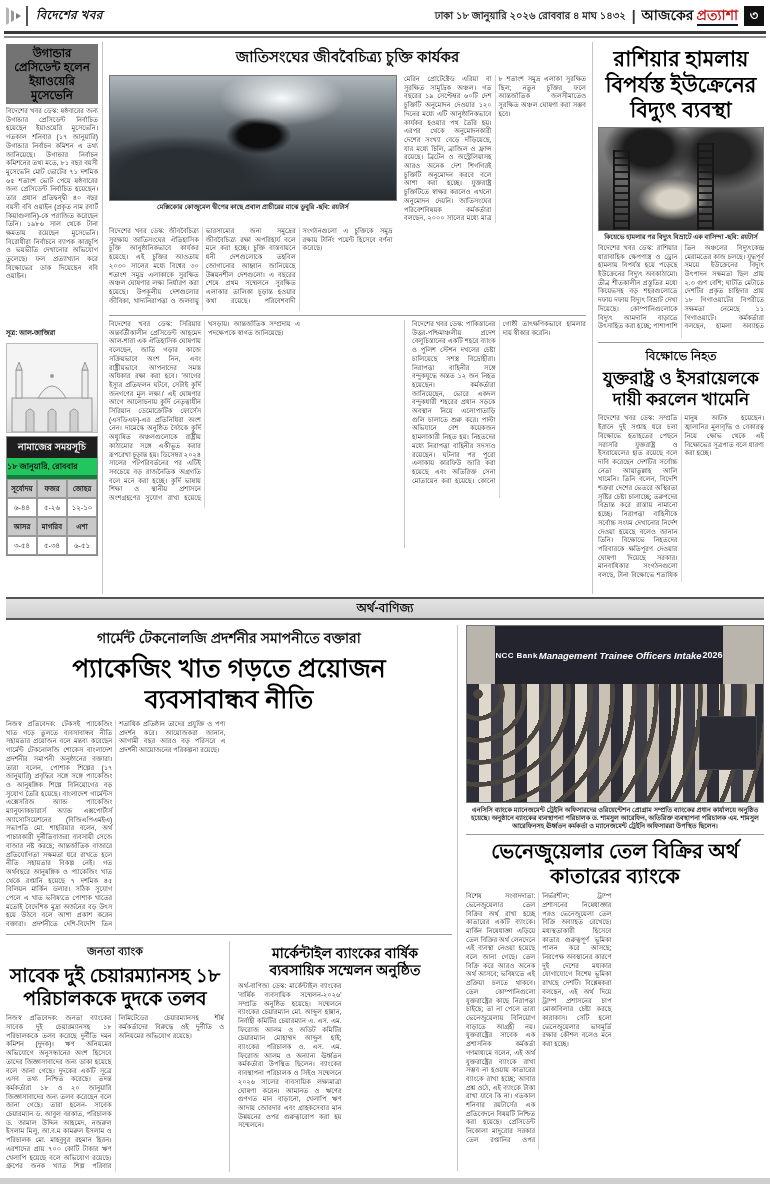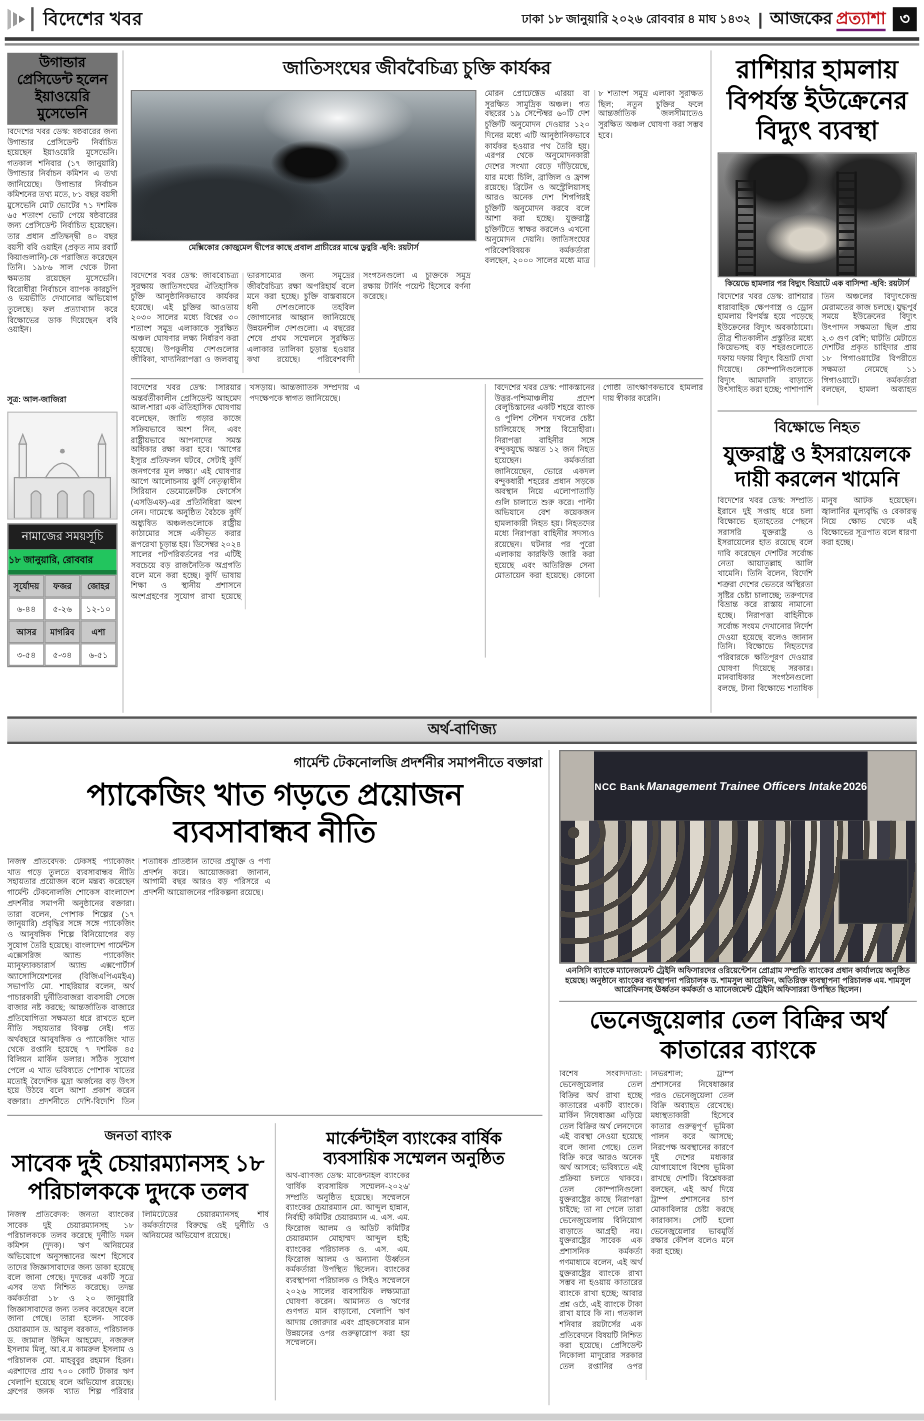--- a/index.html
+++ b/index.html
@@ -4,26 +4,26 @@
 <style>
   html,body{margin:0;padding:0;background:#e8e8e8;}
   .page{position:relative;width:770px;height:1184px;margin:0 auto;background:#fff;
         font-family:"Liberation Sans","DejaVu Sans",sans-serif;color:#111;overflow:hidden;}
   
   .masthead{display:flex;align-items:center;height:30px;padding:2px 6px 0 6px;box-sizing:border-box;}
   .flag-icon{width:15px;height:18px;margin-right:5px;
      background:linear-gradient(90deg,#b5b5b5 0 3px,#fff 3px 5px,#9a9a9a 5px 8px,#fff 8px 10px,#7a7a7a 10px 15px);
      clip-path:polygon(0 0,100% 50%,0 100%);}
   .mast-vline{width:2px;height:20px;background:#555;margin-right:8px;}
-  .section-label{font-size:15px;font-weight:700;letter-spacing:.3px;}
+  .section-label{font-size:12px;font-weight:700;letter-spacing:.3px;font-style:italic;}
   .mast-spacer{flex:1;}
   .dateline{font-size:10px;font-weight:700;color:#222;}
   .mast-sep{margin:0 6px;font-size:14px;color:#333;font-weight:700;}
   .paper-name{font-size:14px;font-weight:700;white-space:nowrap;}
-  .paper-red{color:#c5191f;margin-left:3px;border-bottom:2px solid #701a75;padding-bottom:1px;}
+  .paper-red{color:#c5191f;margin-left:3px;border-bottom:2px solid #0f172a;padding-bottom:1px;}
   .page-num{width:20px;height:20px;margin-left:6px;background:#111;color:#fff;font-size:13px;font-weight:700;
             display:flex;align-items:center;justify-content:center;}
   .rule-thick{height:3px;background:#3a3a3a;margin:1px 4px 0 4px;}
   .rule-thin{height:2px;background:#8a8a8a;margin:2px 4px 4px 4px;}
   
   .body-text{font-size:6.6px;line-height:1.32;text-align:justify;color:#1b1b1b;
              column-gap:7px;column-rule:1px solid #d5d5d5;column-fill:auto;overflow:hidden;}
   .caption{font-size:6.5px;font-weight:700;text-align:center;color:#222;line-height:1.25;}
   .kicker{font-weight:700;text-align:center;}
   .hl{font-weight:700;text-align:center;line-height:1.22;color:#000;}
@@ -32,21 +32,21 @@
   .top{display:flex;height:552px;padding:0 6px;box-sizing:border-box;gap:6px;}
   .leftcol{width:92px;flex:0 0 92px;border-right:1px solid #c5c5c5;padding-right:4px;box-sizing:content-box;}
   .centercol{flex:1;min-width:0;}
   .rightcol{width:166px;flex:0 0 166px;border-left:1px solid #c5c5c5;padding-left:5px;}
   .uganda-hl{font-size:11.5px;background:#737373;padding:2px 2px;margin:2px 0 3px 0;}
   .uganda-body{height:218px;}
   .source-line{font-size:6.6px;font-weight:700;margin:2px 0 4px 0;}
   .mosque{height:88px;background:linear-gradient(180deg,#f4f4f4 0 55%,#dcdcdc 100%);border:1px solid #bbb;
           display:flex;align-items:flex-end;justify-content:center;overflow:hidden;}
   .prayer{border:1px solid #888;margin-top:3px;}
-  .prayer-title{background:#1f1f1f;color:#fff;font-size:9.5px;font-weight:400;text-align:center;padding:3px 0;}
+  .prayer-title{background:#1f1f1f;color:#fff;font-size:9.5px;font-weight:700;text-align:center;padding:3px 0;}
   .prayer-date{background:#22c55e;font-size:8px;font-weight:700;text-align:left;padding:2px 0;border-bottom:4px solid #15803d;}
   .prayer-grid{display:grid;grid-template-columns:1fr 1fr 1fr;}
   .prayer-grid span{border:0.5px solid #999;font-size:7px;text-align:center;padding:2.5px 0;}
   .prayer-grid .plabel{background:#c9c9c9;font-weight:700;}
   
   .main-hl{font-size:29px;margin:4px 10px 2px 10px;}
   .main-sub{font-size:15px;margin:3px 0 5px 0;font-weight:700;text-align:center;}
   .photo-row{display:flex;gap:7px;height:148px;}
   .diver-wrap{width:288px;flex:0 0 288px;display:flex;flex-direction:column;}
   .diver-photo{height:124px;border:1px solid #777;
@@ -83,21 +83,21 @@
   .kham-hl{font-size:17px;margin:1px 0 4px 0;}
   .kham-body{height:168px;column-count:2;}
   
   .bizbar{height:19px;margin:3px 6px;background:linear-gradient(180deg,#e3e3e3,#cfcfcf);
           border-top:2px solid #555;border-bottom:2px solid #555;
           display:flex;align-items:center;justify-content:center;}
   .bizbar span{font-size:12px;font-weight:700;}
   
   .biz{display:flex;gap:8px;padding:2px 6px 0 6px;height:548px;box-sizing:border-box;}
   .biz-left{width:446px;flex:0 0 446px;border-right:1px solid #c5c5c5;padding-right:5px;}
-  .pack-kicker{font-size:11px;margin:2px 0;text-align:right;}
+  .pack-kicker{font-size:14px;margin:2px 0;}
   .pack-hl{font-size:25px;margin:1px 20px 6px 20px;}
   .pack-body{height:210px;column-count:4;}
   .biz-bottom{display:flex;gap:8px;margin-top:6px;}
   .janata{width:218px;flex:0 0 218px;border-right:1px solid #c5c5c5;padding-right:5px;}
   .janata-kicker{font-size:11px;margin:2px 0;}
   .janata-hl{font-size:19px;margin:1px 0 4px 0;}
   .janata-body{height:158px;column-count:2;}
   .merc{flex:1;min-width:0;}
   .merc-hl{font-size:14px;margin:4px 8px 3px 8px;}
   .merc-body{height:188px;column-count:2;}

